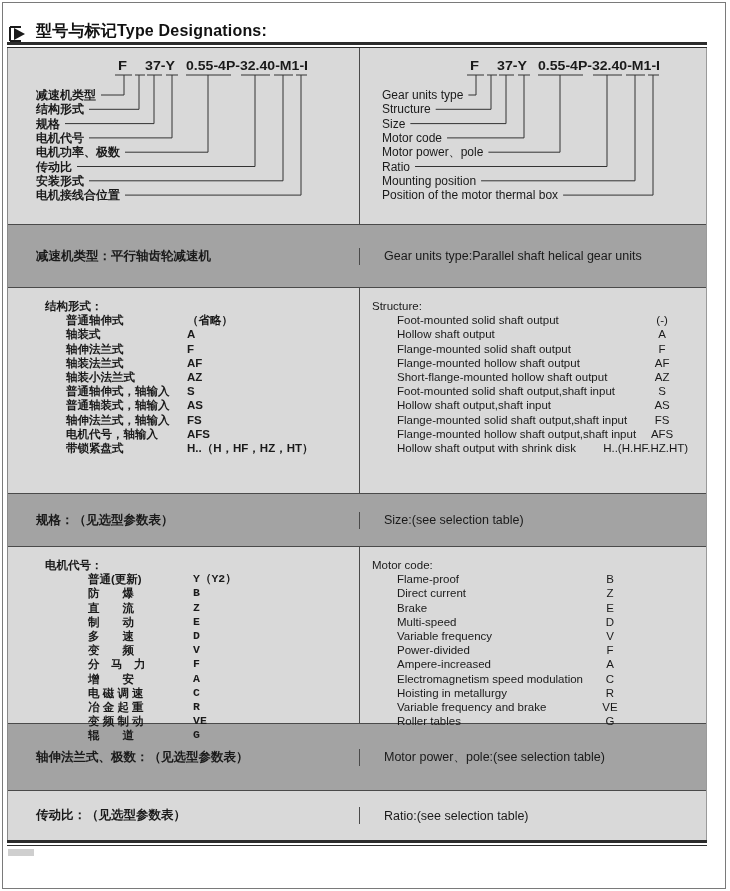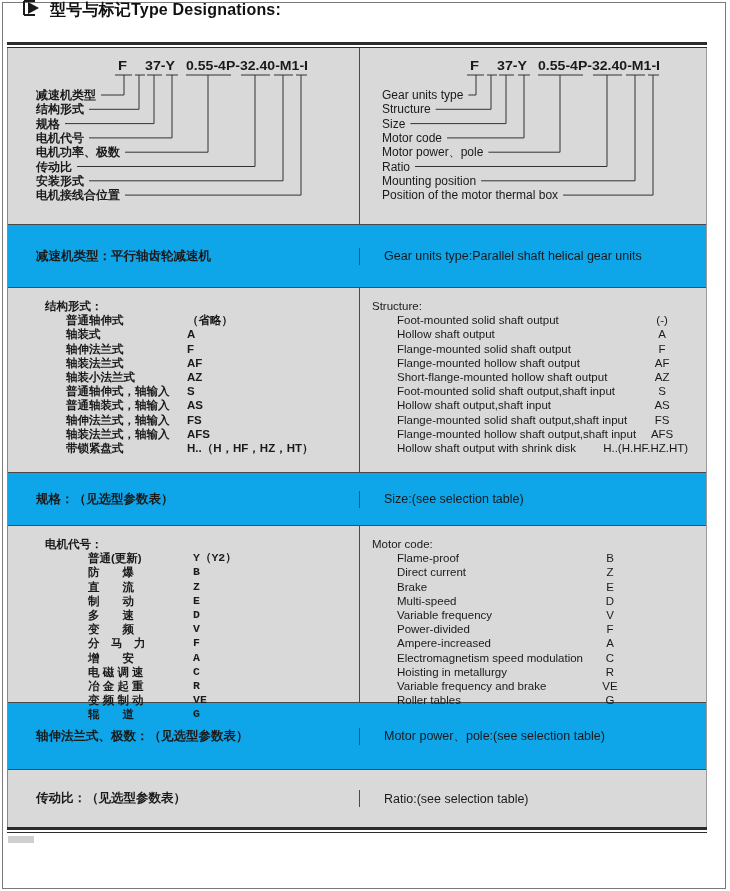--- a/index.html
+++ b/index.html
@@ -4,32 +4,32 @@
 <style>
   html,body{margin:0;padding:0;}
   body{
     width:730px;height:891px;position:relative;background:#ffffff;
     font-family:"Liberation Sans","DejaVu Sans",sans-serif;color:#1a1a1a;
     overflow:hidden;-webkit-font-smoothing:antialiased;
   }
   .frame{position:absolute;left:2px;top:2px;width:722px;height:885px;border:1px solid #7a7a7a;}
   .page{position:absolute;left:0;top:0;width:730px;height:891px;}
   
-  .titlebar{height:42px;display:flex;align-items:flex-start;padding-left:23px;}
+  .titlebar{height:42px;display:flex;align-items:flex-end;padding-left:9px;}
   .title-icon{width:18px;height:16px;margin-right:9px;flex:none;}
   .page-title{font-size:16px;font-weight:bold;letter-spacing:.2px;color:#111;}
   
   .tbl{margin-left:7px;width:700px;}
   .hl-thick{height:3px;background:#2c2c2c;}
   .hl-thin{height:1px;background:#2c2c2c;margin-top:2px;}
   .rows{border-left:1px solid #8a8a8a;border-right:1px solid #9a9a9a;}
   .row{display:flex;box-sizing:border-box;}
   .row + .row{border-top:1px solid #4a4a4a;}
   .gray{background:#d9d9d9;}
-  .white{background:#0ea5e9;}
+  .white{background:#a3a3a3;}
   .cell-l{width:352px;flex:none;border-right:1px solid #4a4a4a;box-sizing:border-box;position:relative;}
   .cell-r{flex:1;box-sizing:border-box;position:relative;}
   
   .simple{align-items:center;}
   .simple .cell-l{display:flex;align-items:center;padding-left:28px;}
   .simple .cell-r{display:flex;align-items:center;padding-left:24px;text-align:right;}
   .zh{font-size:12.5px;font-weight:bold;}
   .en{font-size:12.5px;font-weight:normal;}
   
   .blk{padding-top:11px;font-size:11.5px;line-height:14.2px;}
@@ -155,21 +155,21 @@
 
       <div class="row white simple" style="height:63px">
         <div class="cell-l">
             <span class="zh">减速机类型：平行轴齿轮减速机</span>
           </div>
         <div class="cell-r">
             <span class="en">Gear units type:Parallel shaft helical gear units</span>
           </div>
       </div>
 
-      <div class="row gray" style="height:185px">
+      <div class="row gray" style="height:206px">
         <div class="cell-l">
           <div class="blk">
             <span class="blk-title">结构形式：</span>
             <div class="list zh-struct">
                 <div class="li">
                   <span class="nm">普通轴伸式</span>
                   <span class="cd">（省略）</span>
                 </div>
                 <div class="li">
                   <span class="nm">轴装式</span>
@@ -193,21 +193,21 @@
                 </div>
                 <div class="li">
                   <span class="nm">普通轴装式，轴输入</span>
                   <span class="cd">AS</span>
                 </div>
                 <div class="li">
                   <span class="nm">轴伸法兰式，轴输入</span>
                   <span class="cd">FS</span>
                 </div>
                 <div class="li">
-                  <span class="nm">轴装法兰式，轴输入</span>
+                  <span class="nm">电机代号，轴输入</span>
                   <span class="cd">AFS</span>
                 </div>
                 <div class="li">
                   <span class="nm">带锁紧盘式</span>
                   <span class="cd">H..（H，HF，HZ，HT）</span>
                 </div>
               </div>
           </div>
         </div>
         <div class="cell-r">
@@ -379,21 +379,21 @@
 
       <div class="row white simple" style="height:67px">
         <div class="cell-l">
             <span class="zh">轴伸法兰式、极数：（见选型参数表）</span>
           </div>
         <div class="cell-r">
             <span class="en">Motor power、pole:(see selection table)</span>
           </div>
       </div>
 
-      <div class="row gray simple" style="height:58px">
+      <div class="row gray simple" style="height:50px">
         <div class="cell-l">
             <span class="zh">传动比：（见选型参数表）</span>
           </div>
         <div class="cell-r">
             <span class="en">Ratio:(see selection table)</span>
           </div>
       </div>
 
     </div>
 

